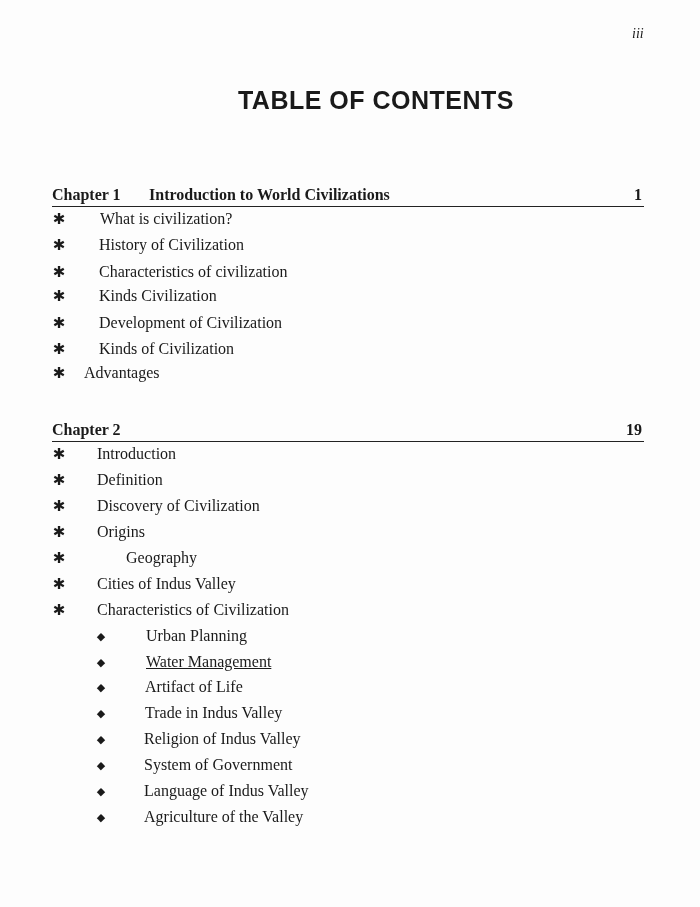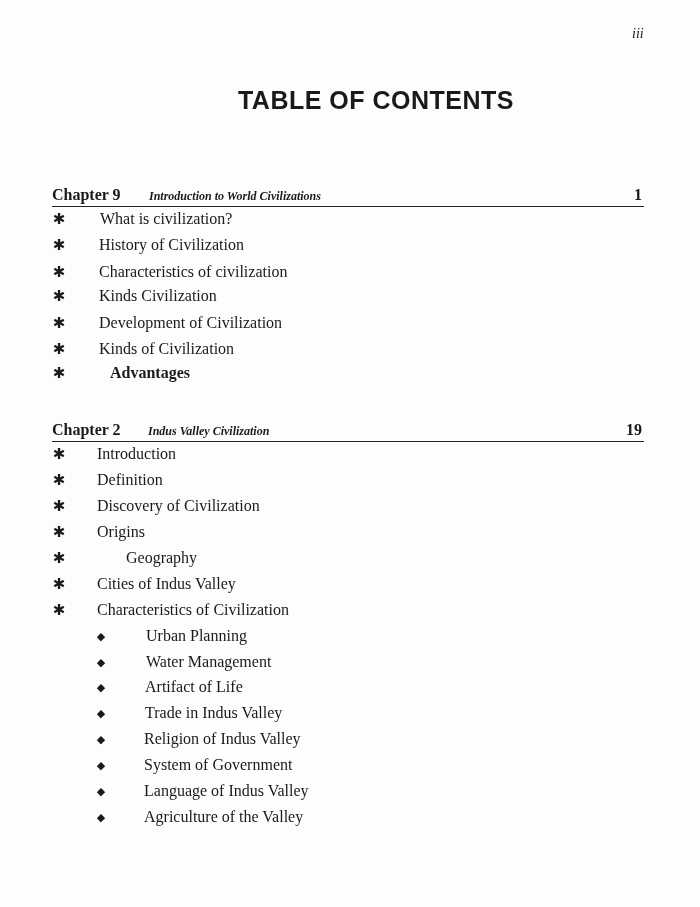--- a/index.html
+++ b/index.html
@@ -2,35 +2,35 @@
 <html><head>
 <meta charset="utf-8">
 <style>
   html, body { margin:0; padding:0; }
   body { width:700px; height:907px; background:#fdfdfd; position:relative; overflow:hidden; font-family:"Liberation Serif", serif; color:#1a1a1a; }
   .page-num { position:absolute; left:632px; top:26px; font-size:14px; font-style:italic; }
   .title { position:absolute; left:0; width:700px; top:86px; text-align:center; font-family:"Liberation Sans", sans-serif; font-weight:bold; font-size:25px; letter-spacing:0.5px;margin-left:28px; }
   .title span { display:inline-block; transform:translateX(-2px); }
   .chapter { position:absolute; left:52px; width:592px; border-bottom:1.5px solid #222; height:22px; }
   .chapter .chno { position:absolute; left:0; bottom:2px; font-weight:bold; font-size:16px; }
-  .chapter .chtitle { position:absolute; left:97px; bottom:2px; font-weight:bold; font-size:12px;font-style:italic; }
+  .chapter .chtitle { position:absolute; left:97px; bottom:2px; font-weight:bold; font-size:16px; }
   .chapter .chpage { position:absolute; right:2px; bottom:2px; font-weight:bold; font-size:16px; }
   .item { position:absolute; font-size:16px; height:22px; line-height:22px; }
   .item .bul { position:absolute; left:0; width:14px; text-align:center; font-size:15px; }
   .item .txt { position:absolute; white-space:nowrap; }
   .sub .bul { font-size:11px; }
 </style>
 </head>
 <body>
 
 <div class="page-num">iii</div>
 <div class="title"><span>TABLE OF CONTENTS</span></div>
 
 <div class="chapter" style="top:184px;">
-  <span class="chno">Chapter 9</span>
+  <span class="chno">Chapter 1</span>
   <span class="chtitle">Introduction to World Civilizations</span>
   <span class="chpage">1</span>
 </div>
 
 <div class="item" style="top:208px;left:52px;">
     <span class="bul">✱</span>
     <span class="txt" style="left:48px;">What is civilization?</span>
   </div>
 <div class="item" style="top:234px;left:52px;">
     <span class="bul">✱</span>
@@ -47,26 +47,25 @@
 <div class="item" style="top:312px;left:52px;">
     <span class="bul">✱</span>
     <span class="txt" style="left:47px;">Development of Civilization</span>
   </div>
 <div class="item" style="top:338px;left:52px;">
     <span class="bul">✱</span>
     <span class="txt" style="left:47px;">Kinds of Civilization</span>
   </div>
 <div class="item" style="top:362px;left:52px;">
     <span class="bul">✱</span>
-    <span class="txt" style="left:58px;font-weight:bold;">Advantages</span>
+    <span class="txt" style="left:32px;">Advantages</span>
   </div>
 
 <div class="chapter" style="top:419px;">
   <span class="chno">Chapter 2</span>
-  <span class="chtitle" style="left:96px;">Indus Valley Civilization</span>
   <span class="chpage">19</span>
 </div>
 
 <div class="item" style="top:443px;left:52px;">
     <span class="bul">✱</span>
     <span class="txt" style="left:45px;">Introduction</span>
   </div>
 <div class="item" style="top:469px;left:52px;">
     <span class="bul">✱</span>
     <span class="txt" style="left:45px;">Definition</span>
@@ -91,21 +90,21 @@
     <span class="bul">✱</span>
     <span class="txt" style="left:45px;">Characteristics of Civilization</span>
   </div>
 
 <div class="item sub" style="top:625px;left:94px;">
     <span class="bul">◆</span>
     <span class="txt" style="left:52px;">Urban Planning</span>
   </div>
 <div class="item sub" style="top:651px;left:94px;">
     <span class="bul">◆</span>
-    <span class="txt" style="left:52px;">Water Management</span>
+    <span class="txt" style="left:52px;text-decoration:underline;">Water Management</span>
   </div>
 <div class="item sub" style="top:676px;left:94px;">
     <span class="bul">◆</span>
     <span class="txt" style="left:51px;">Artifact of Life</span>
   </div>
 <div class="item sub" style="top:702px;left:94px;">
     <span class="bul">◆</span>
     <span class="txt" style="left:51px;">Trade in Indus Valley</span>
   </div>
 <div class="item sub" style="top:728px;left:94px;">

